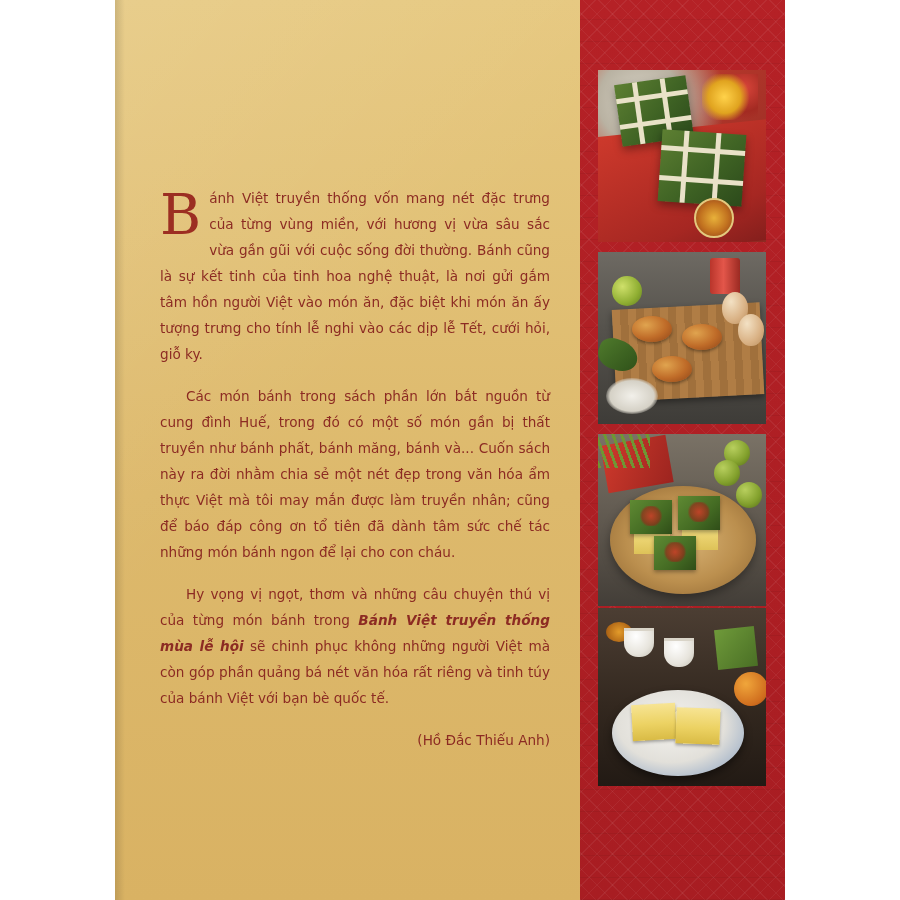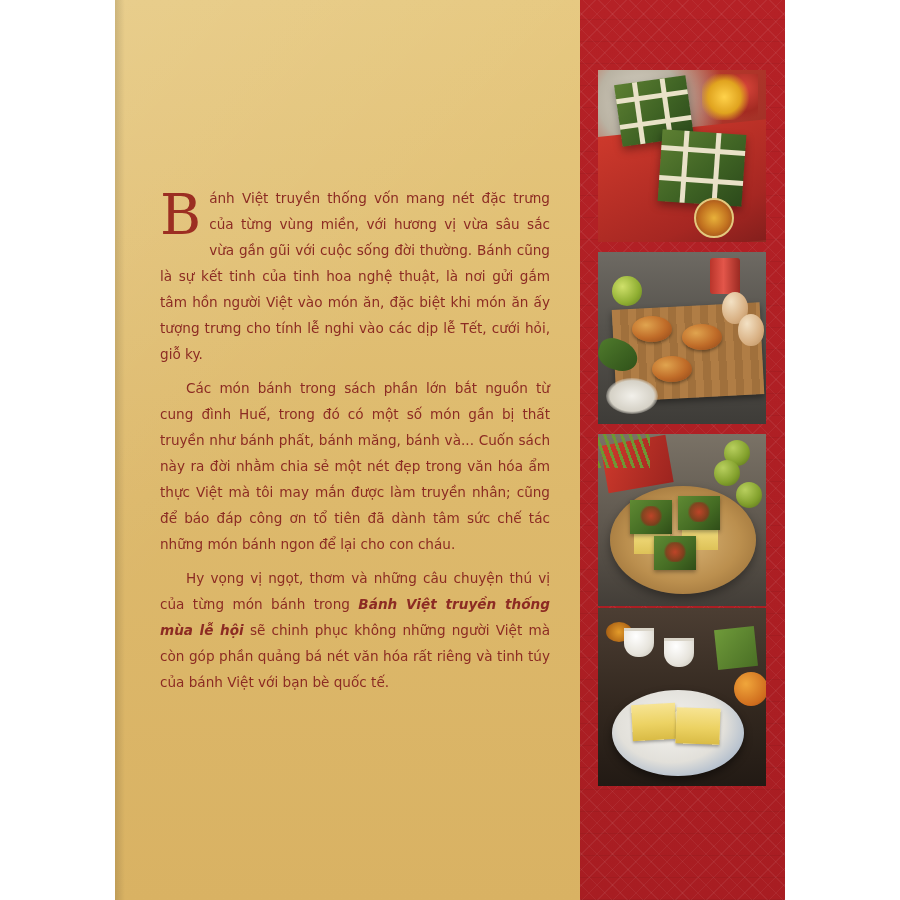--- a/index.html
+++ b/index.html
@@ -54,21 +54,21 @@
 
   .para {
     font-family: "DejaVu Sans", sans-serif;
     font-size: 13.6px;
     line-height: 26px;
     color: #8c2b23;
     text-align: justify;
     margin: 0 0 0 0;
   }
   .para + .para {
-    margin-top: 8px;
+    margin-top: 16px;
   }
   .indent {
     text-indent: 26px;
   }
 
   
   .dropcap {
     float: left;
     font-family: "DejaVu Serif", serif;
     font-size: 56px;
@@ -319,20 +319,21 @@
       <div class="text-block">
 
         <p class="para">
           <span class="dropcap">B</span><span>ánh Việt truyền thống vốn mang nét đặc trưng của từng vùng miền, với hương vị vừa sâu sắc vừa gần gũi với cuộc sống đời thường. Bánh cũng là sự kết tinh của tinh hoa nghệ thuật, là nơi gửi gắm tâm hồn người Việt vào món ăn, đặc biệt khi món ăn ấy tượng trưng cho tính lễ nghi vào các dịp lễ Tết, cưới hỏi, giỗ ky.</span>
         </p>
 
         <p class="para indent">Các món bánh trong sách phần lớn bắt nguồn từ cung đình Huế, trong đó có một số món gần bị thất truyền như bánh phất, bánh măng, bánh và... Cuốn sách này ra đời nhằm chia sẻ một nét đẹp trong văn hóa ẩm thực Việt mà tôi may mắn được làm truyền nhân; cũng để báo đáp công ơn tổ tiên đã dành tâm sức chế tác những món bánh ngon để lại cho con cháu.</p>
 
         <p class="para indent"><span>Hy vọng vị ngọt, thơm và những câu chuyện thú vị của từng món bánh trong </span><span class="book-title">Bánh Việt truyền thống mùa lễ hội</span><span> sẽ chinh phục không những người Việt mà còn góp phần quảng bá nét văn hóa rất riêng và tinh túy của bánh Việt với bạn bè quốc tế.</span></p>
 
+        <div class="author">(Hồ Đắc Thiếu Anh)</div>
       </div>
     </div>
 
     <div class="panel-photos">
 
       <div class="photo photo-1">
         <div class="ph-inner">
           <div class="p1-bg"></div>
           <div class="p1-grain"></div>
           <div class="p1-grain2"></div>

